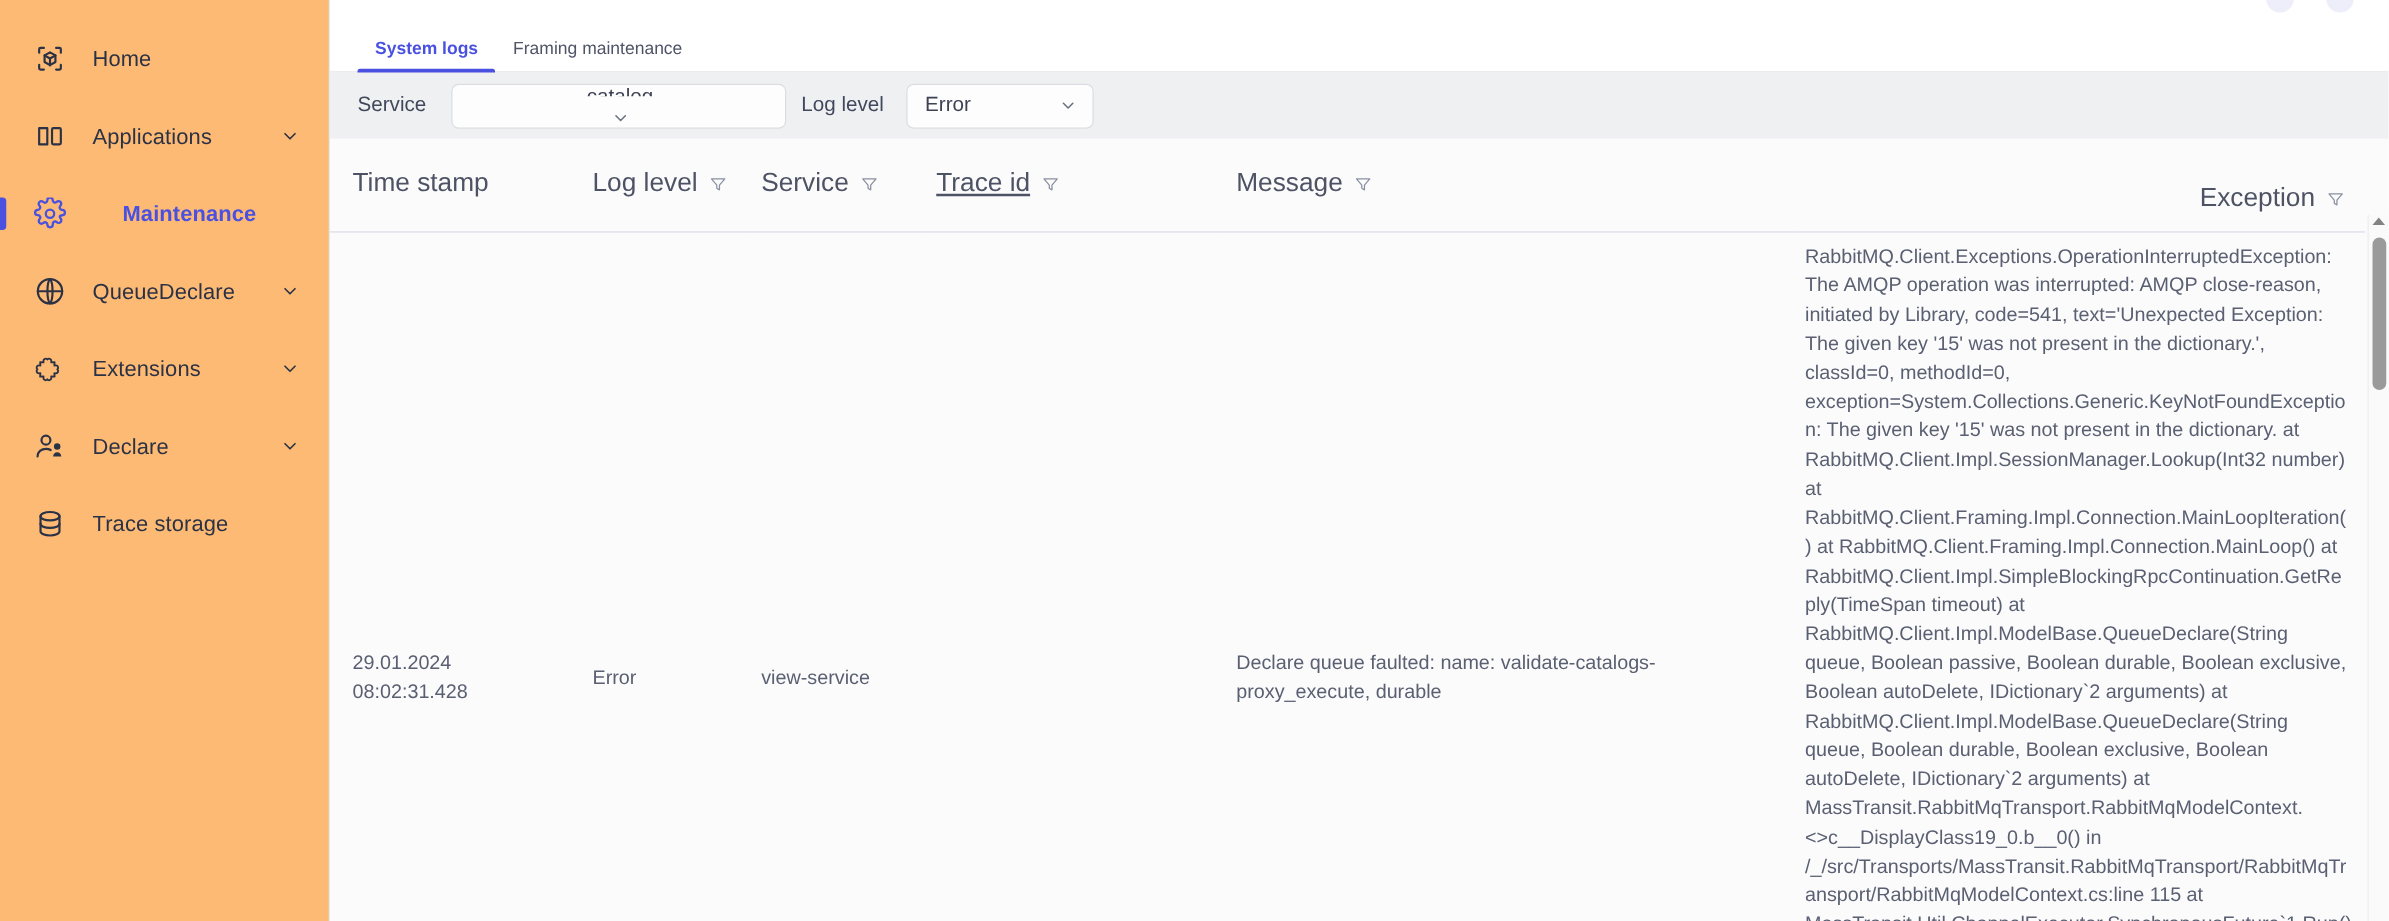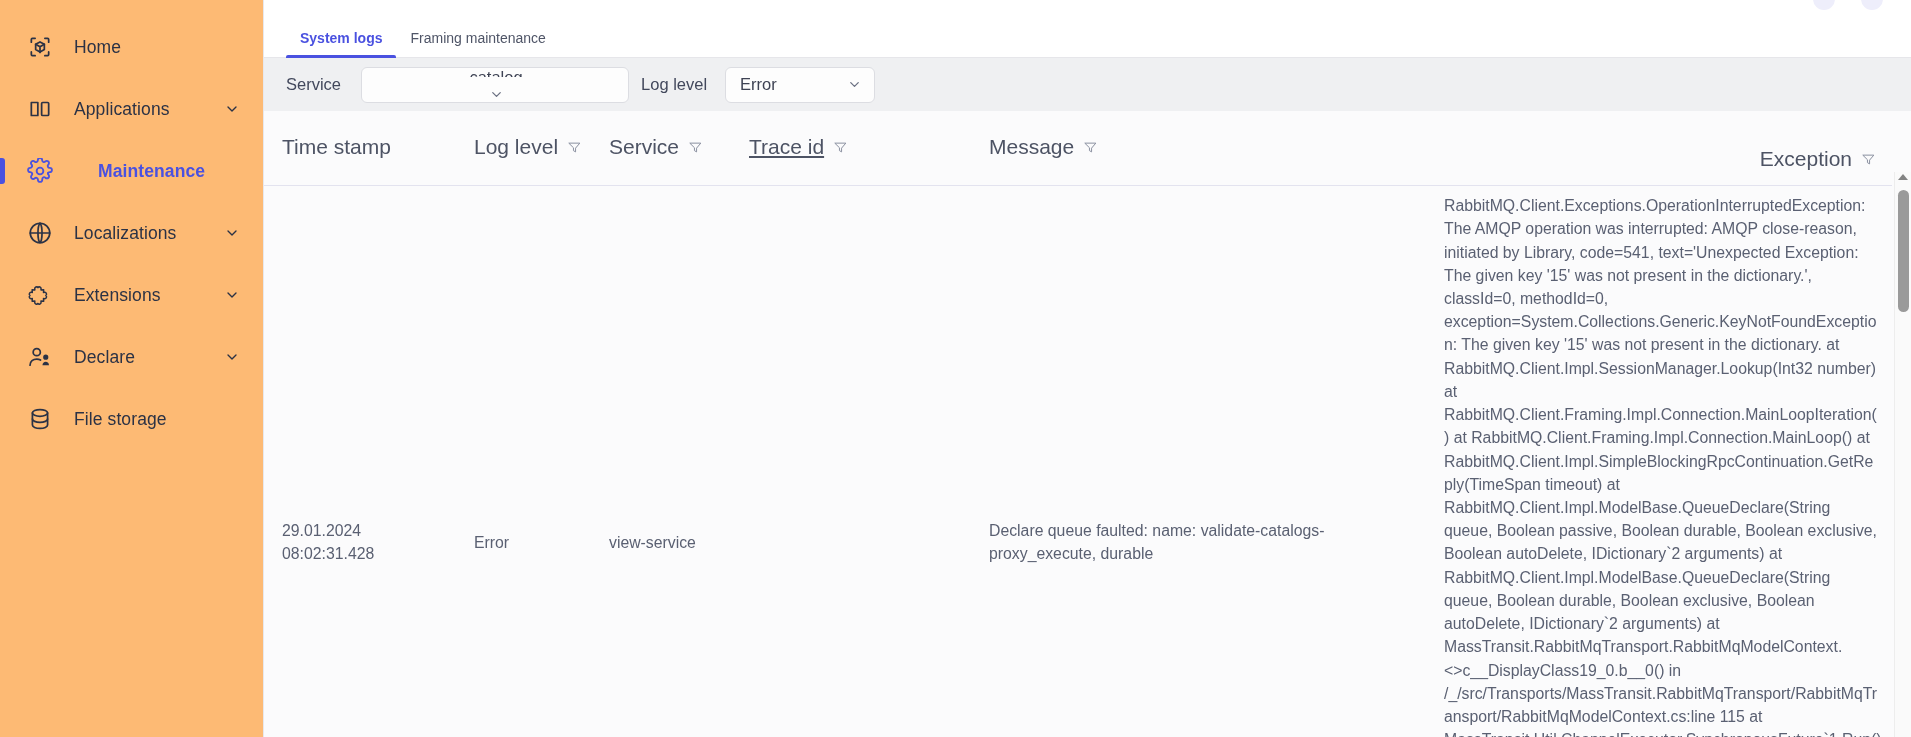--- a/index.html
+++ b/index.html
@@ -274,21 +274,21 @@
       <span class="nav-label">Maintenance</span>
     </div>
 
     <div class="nav-item">
       <span class="nav-icon">
         <svg width="26" height="26" viewBox="0 0 24 24" fill="none" stroke="#2b3245" stroke-width="1.6" stroke-linecap="round" stroke-linejoin="round">
           <circle cx="12" cy="12" r="9"></circle>
           <path d="M3 12h18M12 3c2.5 2.6 2.5 15.4 0 18M12 3c-2.5 2.6-2.5 15.4 0 18"></path>
         </svg>
       </span>
-      <span class="nav-label">Localizations</span>
+      <span class="nav-label">QueueDeclare</span>
       <span class="chev">
         <svg width="16" height="16" viewBox="0 0 24 24" fill="none" stroke="#2b3245" stroke-width="2" stroke-linecap="round" stroke-linejoin="round">
             <path d="M6 9l6 6 6-6"></path>
           </svg>
       </span>
     </div>
 
     <div class="nav-item">
       <span class="nav-icon">
         <svg width="26" height="26" viewBox="0 0 24 24" fill="none" stroke="#2b3245" stroke-width="1.6" stroke-linecap="round" stroke-linejoin="round">
@@ -321,21 +321,21 @@
     </div>
 
     <div class="nav-item">
       <span class="nav-icon">
         <svg width="26" height="26" viewBox="0 0 24 24" fill="none" stroke="#2b3245" stroke-width="1.6" stroke-linecap="round" stroke-linejoin="round">
           <ellipse cx="12" cy="6.4" rx="7" ry="3.1"></ellipse>
           <path d="M5 6.4v11.2c0 1.7 3.1 3.1 7 3.1s7-1.4 7-3.1V6.4"></path>
           <path d="M5 12c0 1.7 3.1 3.1 7 3.1s7-1.4 7-3.1"></path>
         </svg>
       </span>
-      <span class="nav-label">File storage</span>
+      <span class="nav-label">Trace storage</span>
     </div>
 
   </nav>
 
   <section class="main">
 
     <div class="topstrip">
       <div class="ghost-avatars">
         <span></span>
         <span></span>

